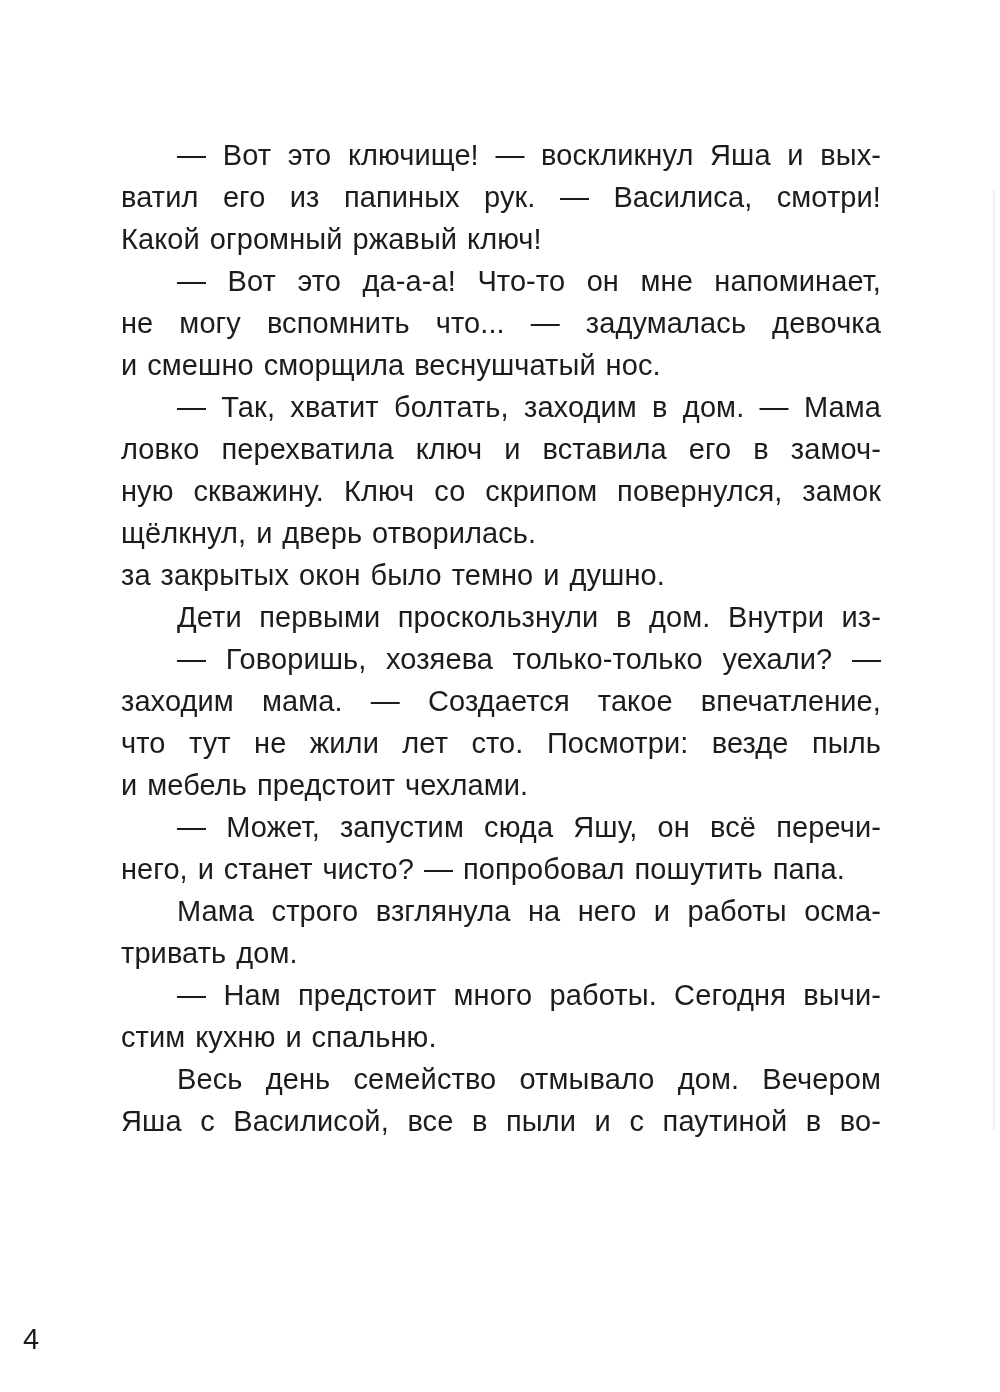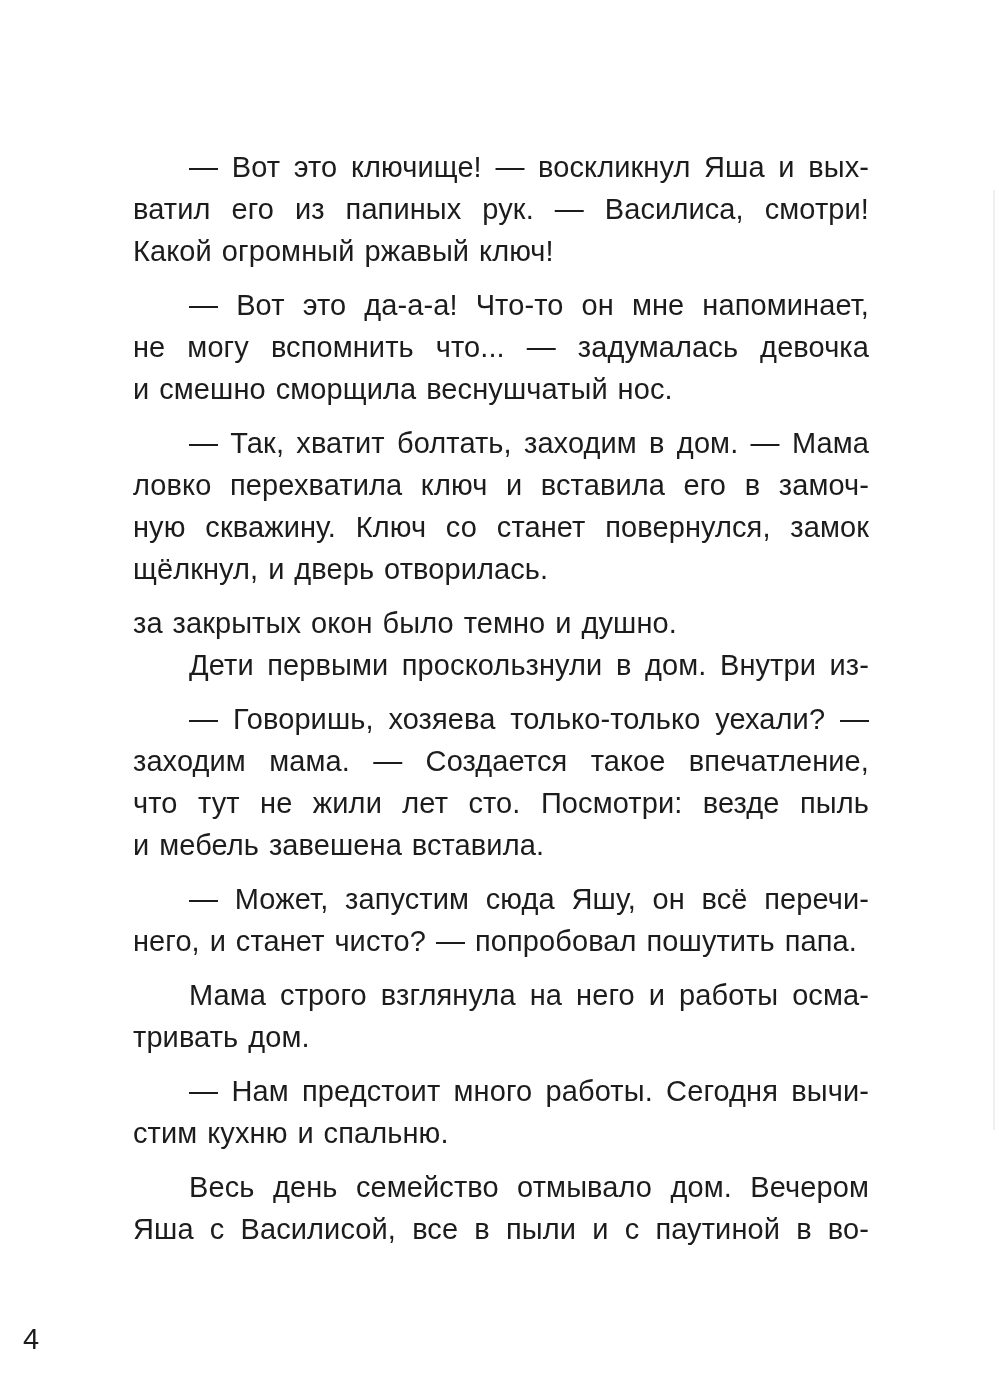--- a/index.html
+++ b/index.html
@@ -23,21 +23,21 @@
   .page-text {
     position: absolute;
     left: 121px;
     top: 134px;
     width: 760px;
     font-size: 29px;
     line-height: 42px;
     letter-spacing: 0.1px;
   }
   .paragraph {
-    margin: 12px;
+    margin: 0;
     padding: 0;
   }
   .text-line {
     text-align: justify;
     text-align-last: justify;
   }
   .text-line.para-first {
     text-indent: 56px;
   }
   .text-line.para-last {
@@ -74,32 +74,32 @@
         <div class="text-line para-last">Какой огромный ржавый ключ!</div>
       </div>
       <div class="paragraph">
         <div class="text-line para-first">— Вот это да-а-а! Что-то он мне напоминает,</div>
         <div class="text-line">не могу вспомнить что... — задумалась девочка</div>
         <div class="text-line para-last">и смешно сморщила веснушчатый нос.</div>
       </div>
       <div class="paragraph">
         <div class="text-line para-first">— Так, хватит болтать, заходим в дом. — Мама</div>
         <div class="text-line">ловко перехватила ключ и вставила его в замоч-</div>
-        <div class="text-line">ную скважину. Ключ со станет повернулся, замок</div>
+        <div class="text-line">ную скважину. Ключ со скрипом повернулся, замок</div>
         <div class="text-line para-last">щёлкнул, и дверь отворилась.</div>
       </div>
       <div class="paragraph">
         <div class="text-line para-last">за закрытых окон было темно и душно.</div>
         <div class="text-line para-first">Дети первыми проскользнули в дом. Внутри из-</div>
       </div>
       <div class="paragraph">
         <div class="text-line para-first">— Говоришь, хозяева только-только уехали? —</div>
         <div class="text-line">заходим мама. — Создается такое впечатление,</div>
         <div class="text-line">что тут не жили лет сто. Посмотри: везде пыль</div>
-        <div class="text-line para-last">и мебель завешена вставила.</div>
+        <div class="text-line para-last">и мебель предстоит чехлами.</div>
       </div>
       <div class="paragraph">
         <div class="text-line para-first">— Может, запустим сюда Яшу, он всё перечи-</div>
         <div class="text-line para-last">него, и станет чисто? — попробовал пошутить папа.</div>
       </div>
       <div class="paragraph">
         <div class="text-line para-first">Мама строго взглянула на него и работы осма-</div>
         <div class="text-line para-last">тривать дом.</div>
       </div>
       <div class="paragraph">

